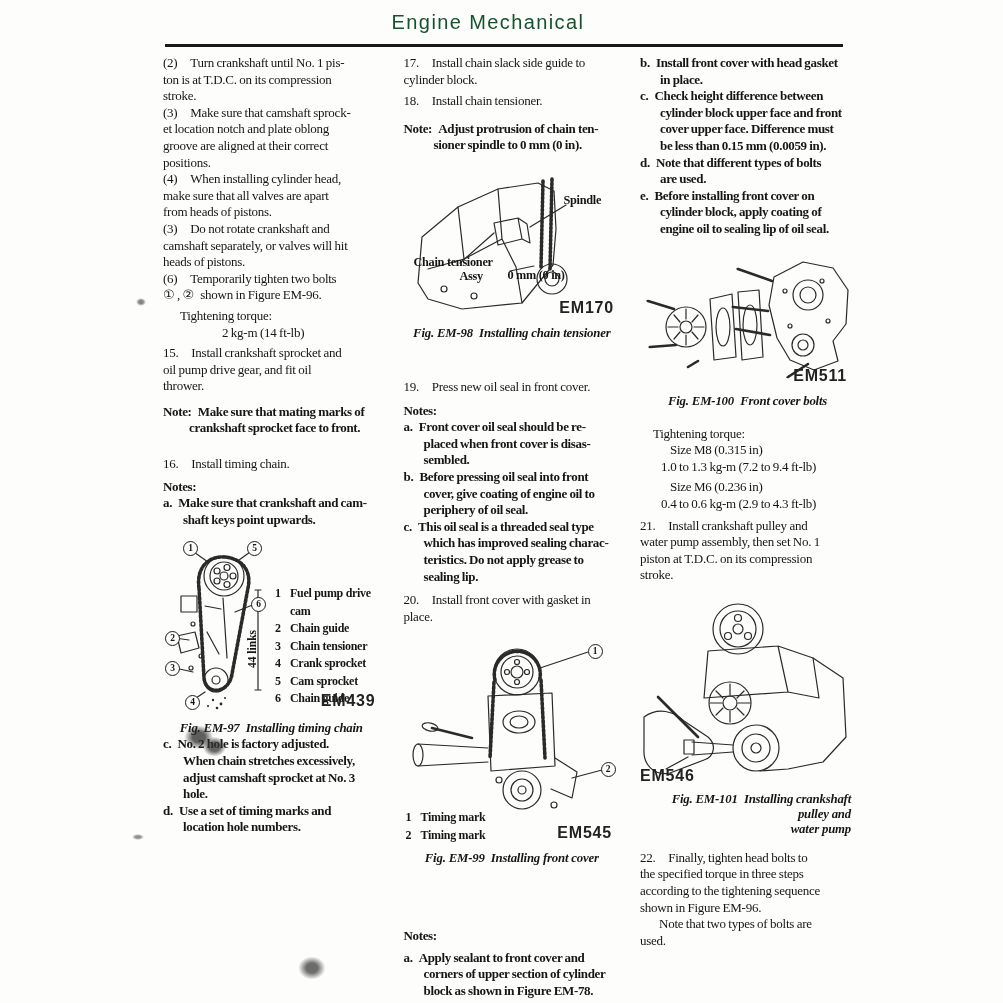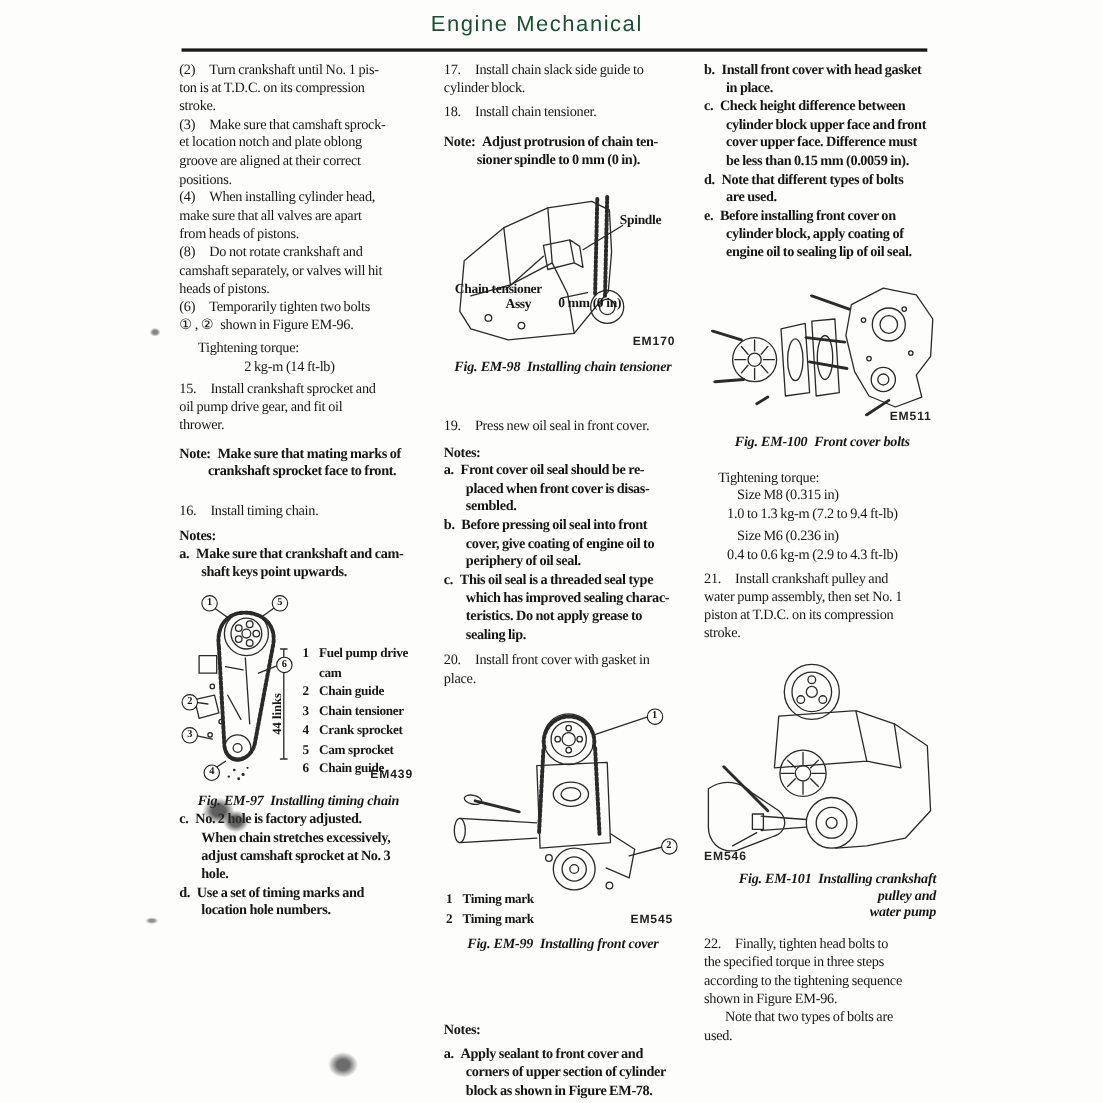--- a/index.html
+++ b/index.html
@@ -47,21 +47,21 @@
 
   .fig { position:relative; }
   .fig svg { display:block; }
   .fig svg * { stroke:#2a2a2a; fill:none; stroke-width:1.2; stroke-linecap:round; stroke-linejoin:round; }
   .fig svg .chain { stroke-width:3.6; }
   .fig svg .thick { stroke-width:2.6; }
   .fig svg .dot { fill:#2a2a2a; stroke:none; }
   .fig-label { position:absolute; font-size:12.3px; font-weight:bold; letter-spacing:-0.3px; white-space:nowrap; }
   .fig-code {
     position:absolute; font-family:"Liberation Sans","DejaVu Sans",sans-serif;
-    font-weight:bold; font-size:11px; letter-spacing:0.8px; color:#222;
+    font-weight:bold; font-size:16px; letter-spacing:0.8px; color:#222;
   }
   .fig-caption {
     font-weight:bold; font-style:italic; font-size:12.8px; letter-spacing:-0.2px;
     text-align:center; margin-top:3px; white-space:pre-line;
   }
   .fig-caption-right { text-align:right; padding-right:4px; line-height:15px; }
   .callout {
     position:absolute; width:13px; height:13px; border:1.3px solid #1d1d1d; border-radius:50%;
     font-size:9.5px; line-height:13px; text-align:center; font-weight:bold; background:#fdfdfc;
   }
@@ -88,21 +88,21 @@
       <div class="para">(2) Turn crankshaft until No. 1 pis-
 ton is at T.D.C. on its compression
 stroke.</div>
       <div class="para">(3) Make sure that camshaft sprock-
 et location notch and plate oblong
 groove are aligned at their correct
 positions.</div>
       <div class="para">(4) When installing cylinder head,
 make sure that all valves are apart
 from heads of pistons.</div>
-      <div class="para">(8) Do not rotate crankshaft and
+      <div class="para">(3) Do not rotate crankshaft and
 camshaft separately, or valves will hit
 heads of pistons.</div>
       <div class="para">(6) Temporarily tighten two bolts
 ① , ② shown in Figure EM-96.</div>
       <div class="torque-block">
         <div class="tline ind17">Tightening torque:</div>
         <div class="tline ind59 nowrap">2 kg-m (14 ft-lb)</div>
       </div>
       <div class="para mt4">15. Install crankshaft sprocket and
 oil pump drive gear, and fit oil

